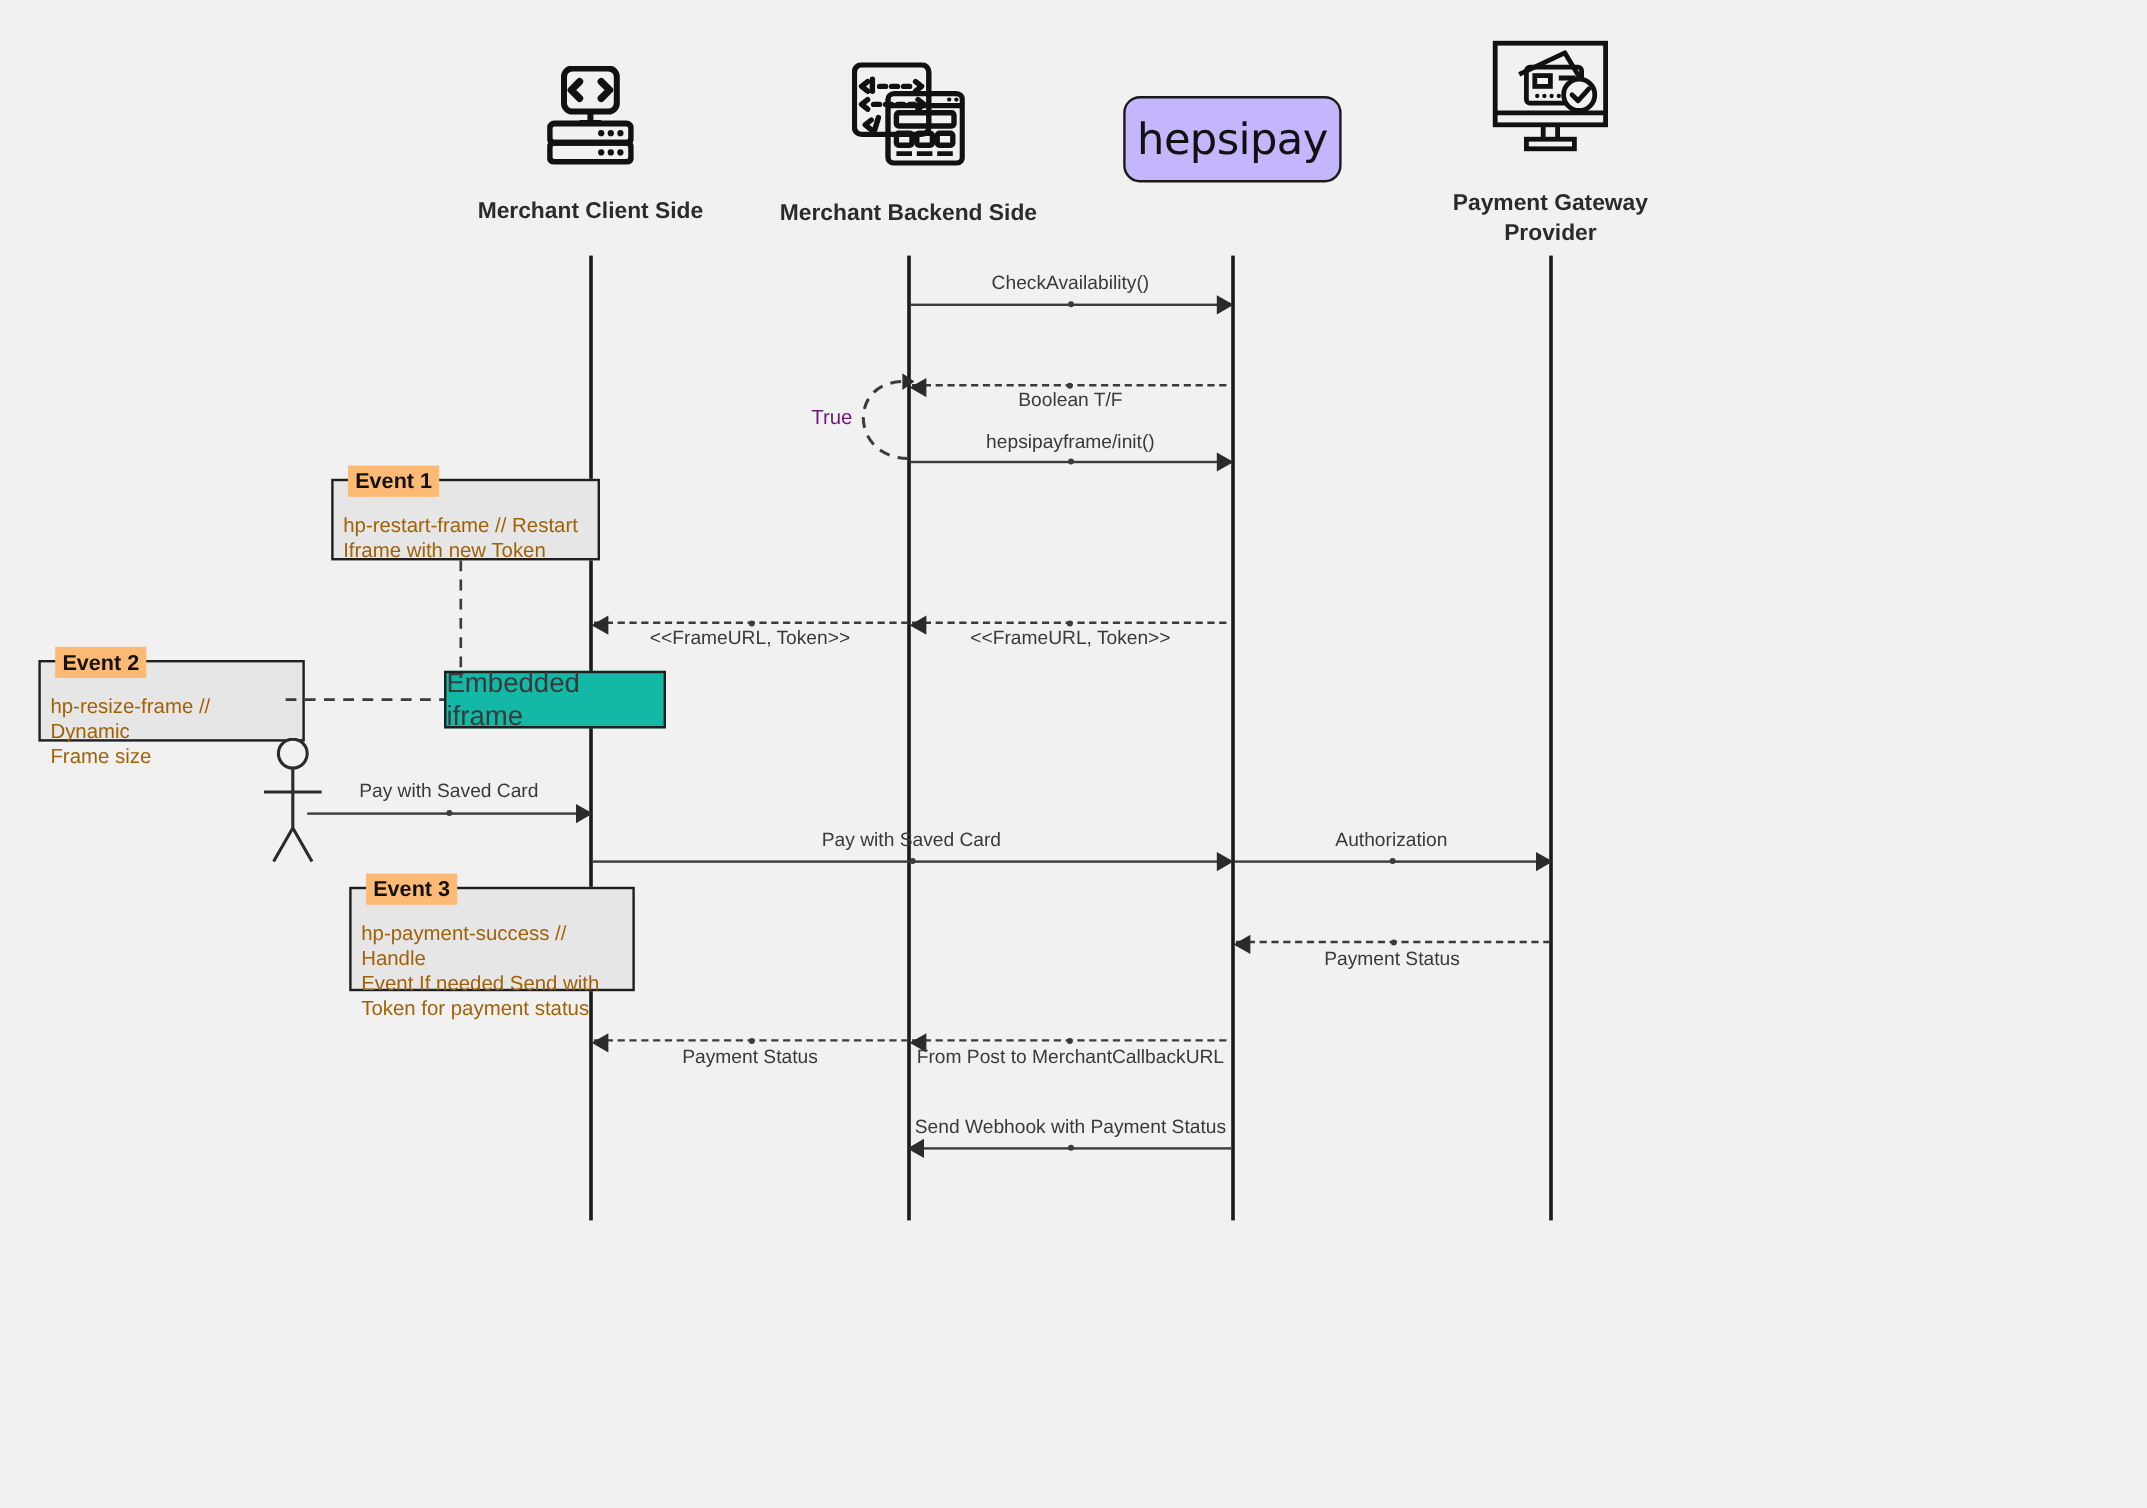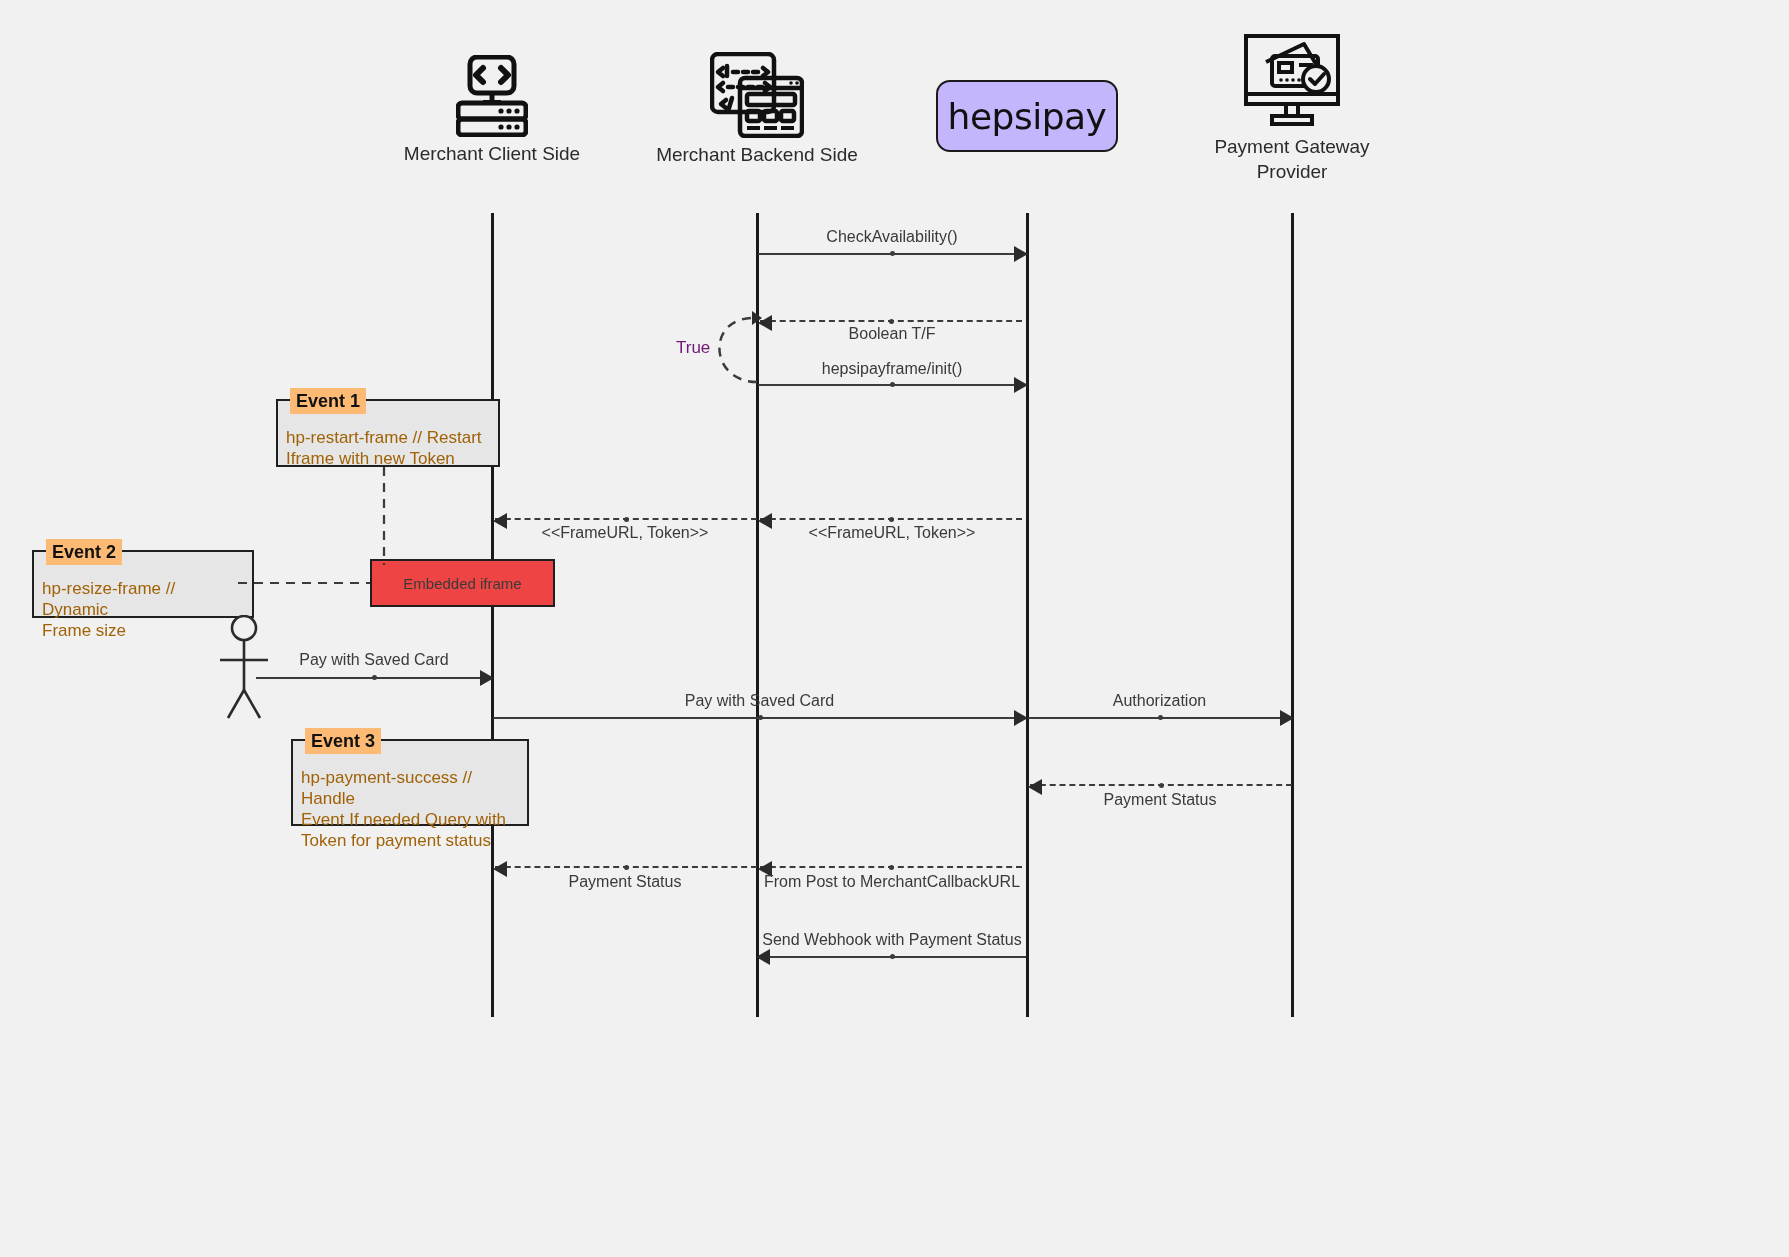--- a/index.html
+++ b/index.html
@@ -10,22 +10,22 @@
     color:#333;
     overflow:hidden;
     position:relative;
   }
   #stage{position:absolute;inset:0;}
 
   
   .participant{position:absolute;text-align:center;}
   .participant .icon{display:block;margin:0 auto;}
   .participant .plabel{
-    font-weight:normal;font-size:19px;color:#2b2b2b;
-    line-height:25px;margin-top:0;white-space:pre-line;
+    font-weight:bold;font-size:19px;color:#2b2b2b;
+    line-height:25px;margin-top:22px;white-space:pre-line;
   }
 
   .logo-box{
     border:2px solid #1a1a1a;border-radius:14px;
     background:#c4b5fd;
     width:178px;height:68px;
     display:flex;align-items:center;justify-content:center;
     margin:0 auto;
   }
   .logo-text{
@@ -73,23 +73,23 @@
     position:absolute;
     top:-13px;left:12px;
     background:#fdba74;
     color:#111;font-weight:bold;font-size:18px;
     padding:2px 6px 2px 6px;
     line-height:22px;
     white-space:nowrap;
   }
   .plain-note{
     position:absolute;
-    background:#ef4444;border:2px solid #1f1f1f;
+    background:#14b8a6;border:2px solid #1f1f1f;
     display:flex;align-items:center;justify-content:center;
-    font-size:15px;color:#3a3a3a;box-sizing:border-box;
+    font-size:23px;color:#3a3a3a;box-sizing:border-box;
   }
 
   
   .actor{position:absolute;}
 
   
   .loop-label{position:absolute;font-size:17px;color:#701a75;white-space:nowrap;}
 
   svg.overlay{position:absolute;top:0;left:0;width:1789px;height:1257px;pointer-events:none;}
 </style>
@@ -281,21 +281,21 @@
 
   <div class="note" style="left:32px;top:550px;width:222px;height:68px;">
     <span class="note-title">Event 2</span>
     <div class="note-body">hp-resize-frame // Dynamic
 Frame size</div>
   </div>
 
   <div class="note" style="left:291px;top:739px;width:238px;height:87px;">
     <span class="note-title">Event 3</span>
     <div class="note-body">hp-payment-success // Handle
-Event If needed Query with
+Event If needed Send with
 Token for payment status</div>
   </div>
 
   <div class="actor" style="left:214px;top:615px;">
     <svg width="60" height="110" viewBox="0 0 60 110">
       <g fill="none" stroke="#2b2b2b" stroke-width="2.6">
         <circle cx="30" cy="13" r="12" fill="#f1f1f1"></circle>
         <path d="M30 25 v50"></path>
         <path d="M6 45 h48"></path>
         <path d="M30 75 l-16 28 M30 75 l16 28"></path>

